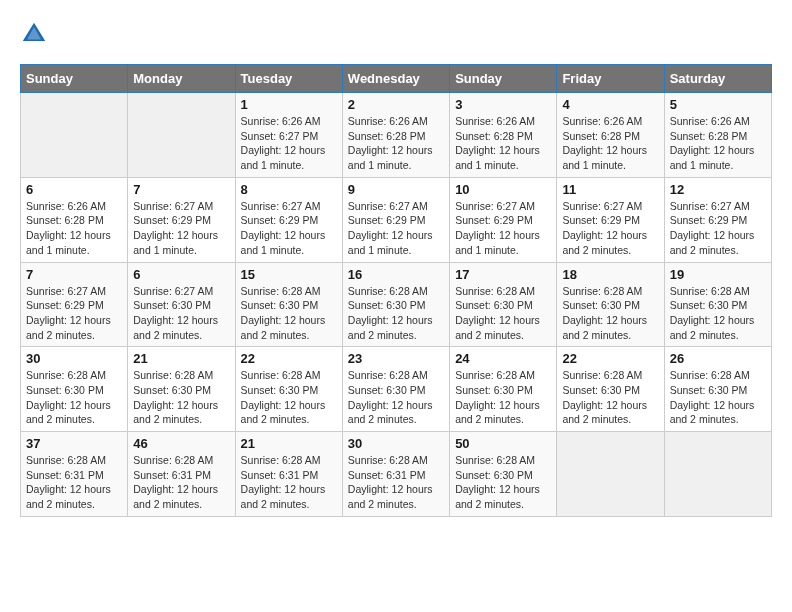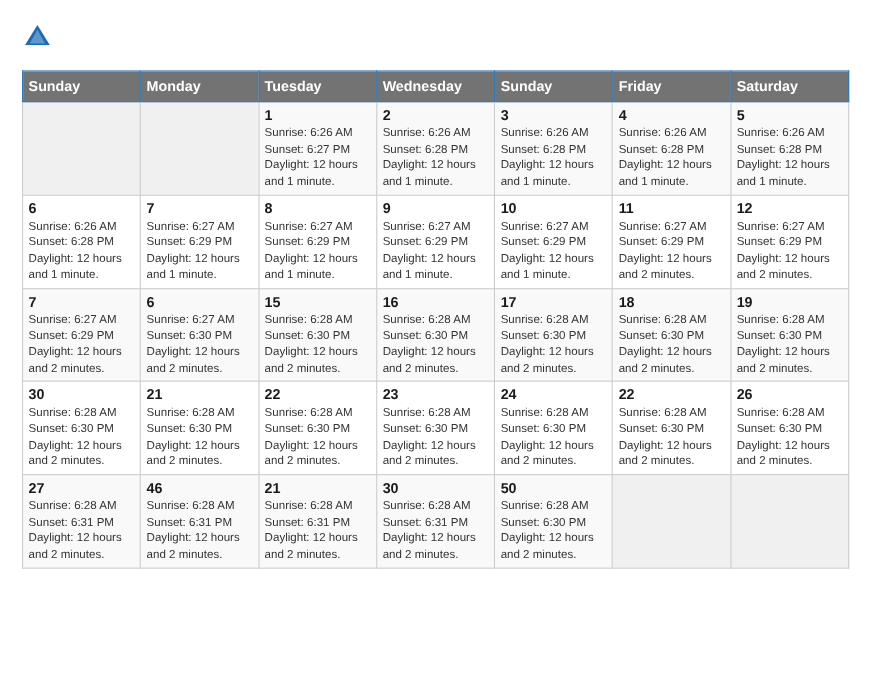--- a/index.html
+++ b/index.html
@@ -278,21 +278,21 @@
         </td>
         <td>
           <div class="day-number">26</div>
           <div class="day-info" style="white-space: pre-line;">Sunrise: 6:28 AM
 Sunset: 6:30 PM
 Daylight: 12 hours and 2 minutes.</div>
         </td>
       </tr>
       <tr>
         <td>
-          <div class="day-number">27</div>
+          <div class="day-number">37</div>
           <div class="day-info" style="white-space: pre-line;">Sunrise: 6:28 AM
 Sunset: 6:31 PM
 Daylight: 12 hours and 2 minutes.</div>
         </td>
         <td>
           <div class="day-number">46</div>
           <div class="day-info" style="white-space: pre-line;">Sunrise: 6:28 AM
 Sunset: 6:31 PM
 Daylight: 12 hours and 2 minutes.</div>
         </td>

